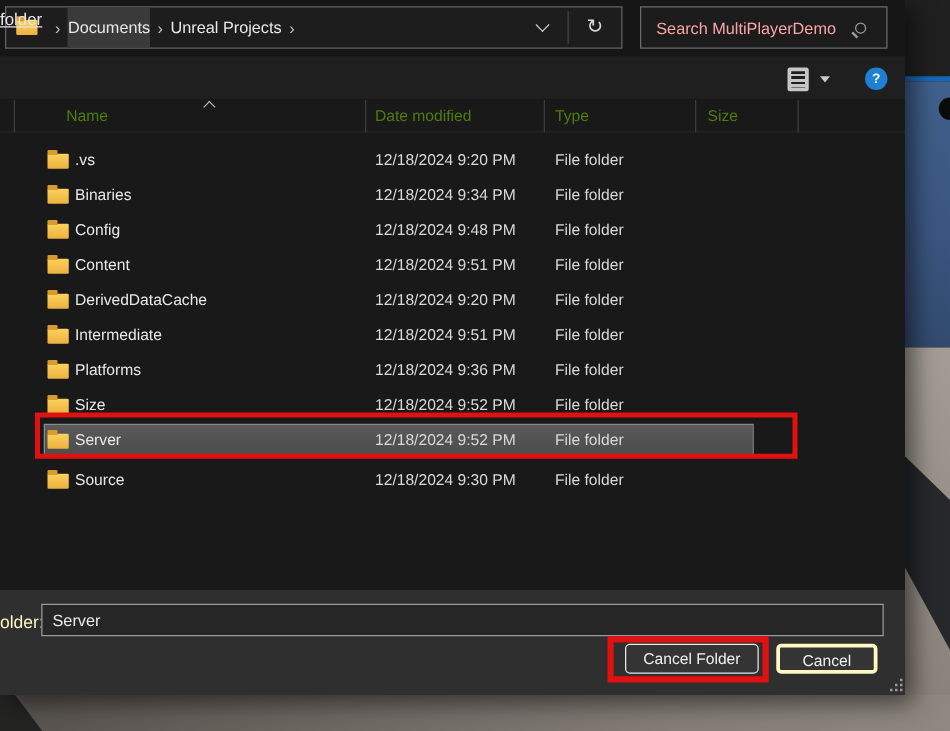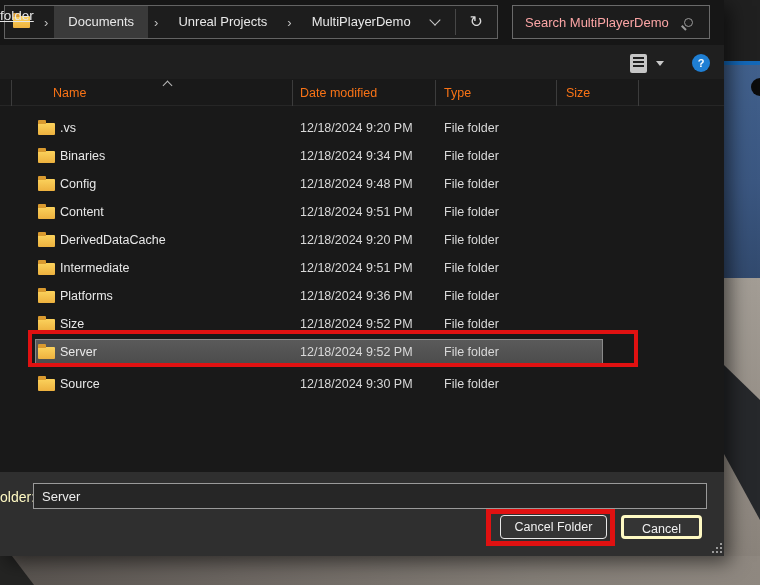--- a/index.html
+++ b/index.html
@@ -34,21 +34,21 @@
 
   
   .topbar { position:absolute; left:0; top:0; width:724px; height:45px; background:#161616; }
   .addressbar { position:absolute; left:4px; top:5px; width:494px; height:34px;
     border:1px solid #636363; background:#1d1d1d; display:flex; align-items:center; }
   .crumb-folder { width:17px; height:12px; background:linear-gradient(180deg,#fbd25c,#eeb23f);
     border-radius:1px; position:relative; margin:0 8px 0 8px; flex:0 0 auto; }
   .crumb-folder::before { content:""; position:absolute; top:-3px; left:0; width:8px; height:4px;
     background:#d99a2f; border-radius:1px 1px 0 0; }
   .crumb-sep { color:#c2c2c2; font-size:13px; padding:0 6px; }
-  .crumb { color:#e8e8e8; font-size:13px; height:32px; line-height:32px; padding:0 14px; white-space:nowrap; }
+  .crumb { color:#e8e8e8; font-size:13px; height:32px; line-height:32px; padding:0 0; white-space:nowrap; }
   .crumb.hl { background:#3a3a3a; }
   .addr-spacer { flex:1; }
   .chev-down { width:8px; height:8px; border-right:1.5px solid #c8c8c8; border-bottom:1.5px solid #c8c8c8;
     transform:rotate(45deg); margin:-4px 16px 0 6px; }
   .addr-div { width:1px; height:26px; background:#474747; }
   .refresh { width:42px; text-align:center; color:#d8d8d8; font-size:16px; line-height:32px; }
   .searchbox { position:absolute; left:512px; top:5px; width:198px; height:34px;
     border:1px solid #6a6a6a; background:#1c1c1c; display:flex; align-items:center; }
   .search-ph { color:#fca5a5; font-size:13px; padding-left:12px; flex:1; white-space:nowrap; overflow:hidden; }
   .mag { position:relative; width:9px; height:9px; border:1.6px solid #9a9a9a; border-radius:50%; margin-right:16px; }
@@ -63,21 +63,21 @@
   .details-icon::before { content:""; width:11px; height:13px;
     background:repeating-linear-gradient(180deg,#1f1f1f 0 2px, transparent 2px 4.2px); }
   .view-caret { position:absolute; left:656px; top:61px; width:0; height:0;
     border-left:4.5px solid transparent; border-right:4.5px solid transparent; border-top:5px solid #c9c9c9; }
   .help-btn { position:absolute; left:692px; top:54px; width:18px; height:18px; border-radius:50%;
     background:var(--help-blue,#1f7fd4); color:#fff; font-size:11px; font-weight:bold;
     text-align:center; line-height:18px; }
 
   
   .hdr { position:absolute; left:0; top:80px; width:724px; height:26px; background:#191919;
-    border-bottom:1px solid #262626; font-size:12.5px; color:#f97316; }
+    border-bottom:1px solid #262626; font-size:12.5px; color:#4d7c0f; }
   .hdr .cell { position:absolute; top:0; height:26px; line-height:26px; border-right:1px solid #3c3c3c; }
   .hdr-leftline { position:absolute; left:11px; top:0; width:1px; height:26px; background:#3c3c3c; }
   .h-name { left:12px;  width:281px; padding-left:41px; border-right:none!important; }
   .h-name-sep { position:absolute; left:292px; top:0; width:1px; height:26px; background:#3c3c3c; }
   .h-date { left:293px; width:143px; padding-left:7px; }
   .h-type { left:436px; width:121px; padding-left:8px; }
   .h-size { left:557px; width:82px;  padding-left:9px; }
   .sort-chev { position:absolute; left:164px; top:2px; width:7px; height:7px;
     border-top:1.5px solid #b9b9b9; border-right:1.5px solid #b9b9b9; transform:rotate(-45deg); }
 
@@ -133,21 +133,20 @@
   <div class="dialog">
 
     <div class="topbar">
       <div class="addressbar">
         <span class="crumb-folder"></span>
         <span class="crumb-sep">›</span>
         <span class="crumb hl">Documents</span>
         <span class="crumb-sep">›</span>
         <span class="crumb">Unreal Projects</span>
         <span class="crumb-sep">›</span>
-        <span class="crumb">MultiPlayerDemo</span>
         <span class="addr-spacer"></span>
         <span class="chev-down"></span>
         <span class="addr-div"></span>
         <span class="refresh">↻</span>
       </div>
       <div class="searchbox">
         <span class="search-ph">Search MultiPlayerDemo</span>
         <span class="mag"></span>
       </div>
     </div>

